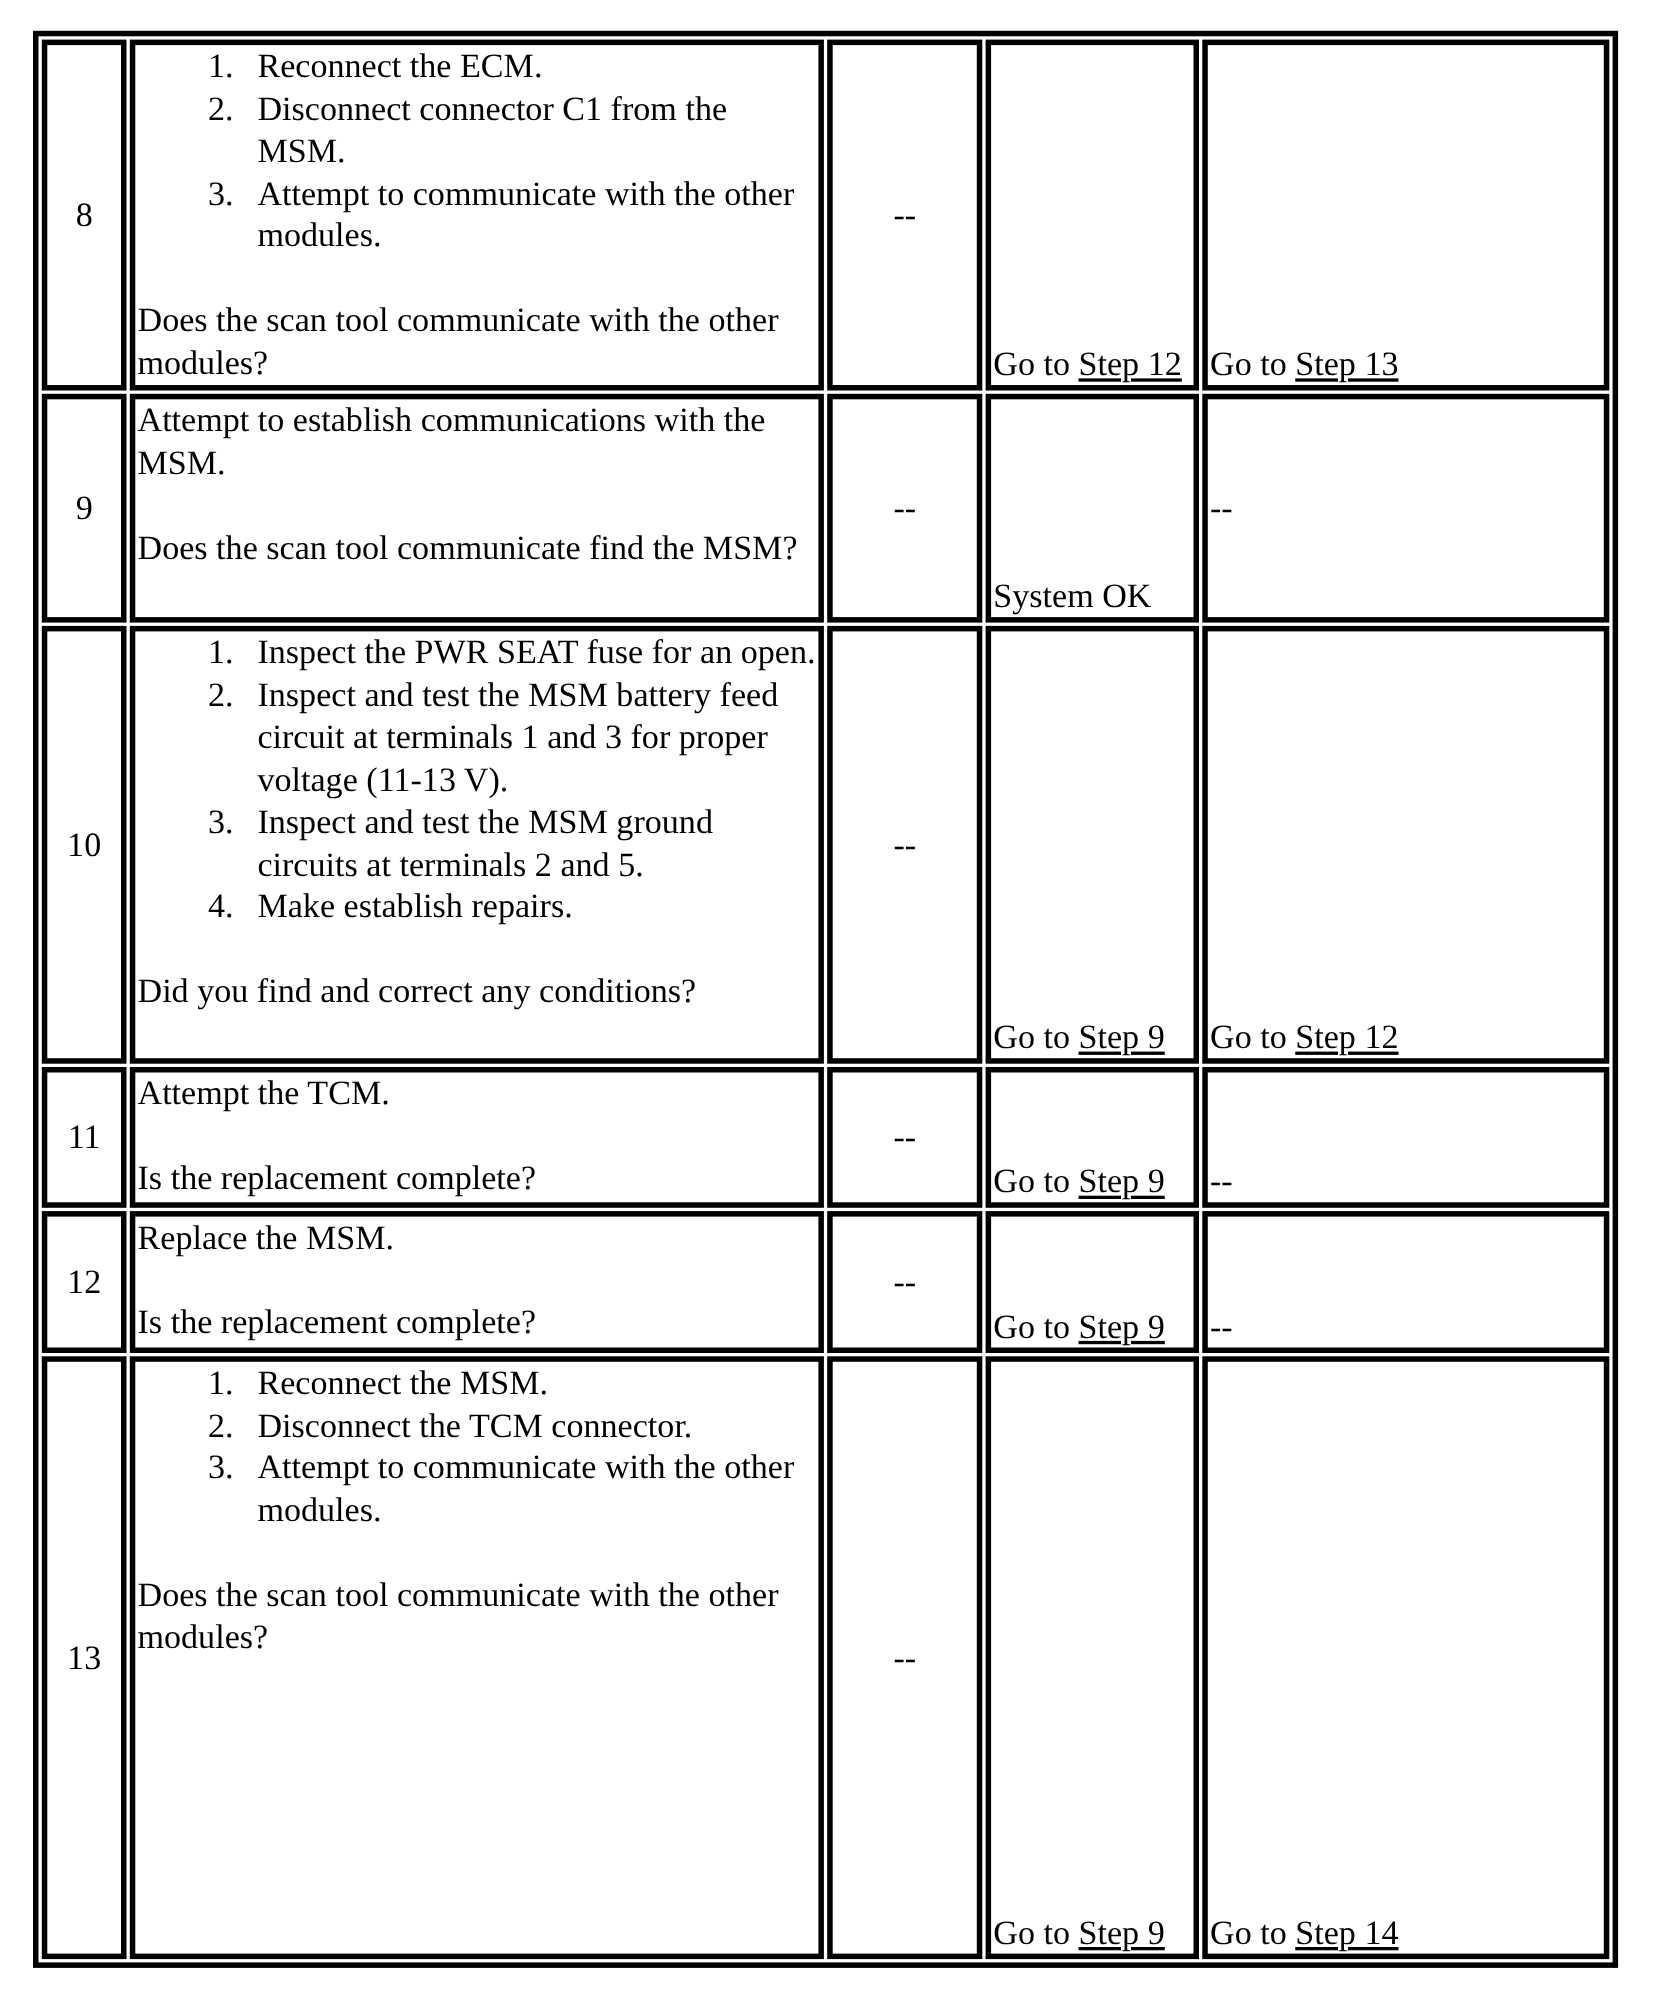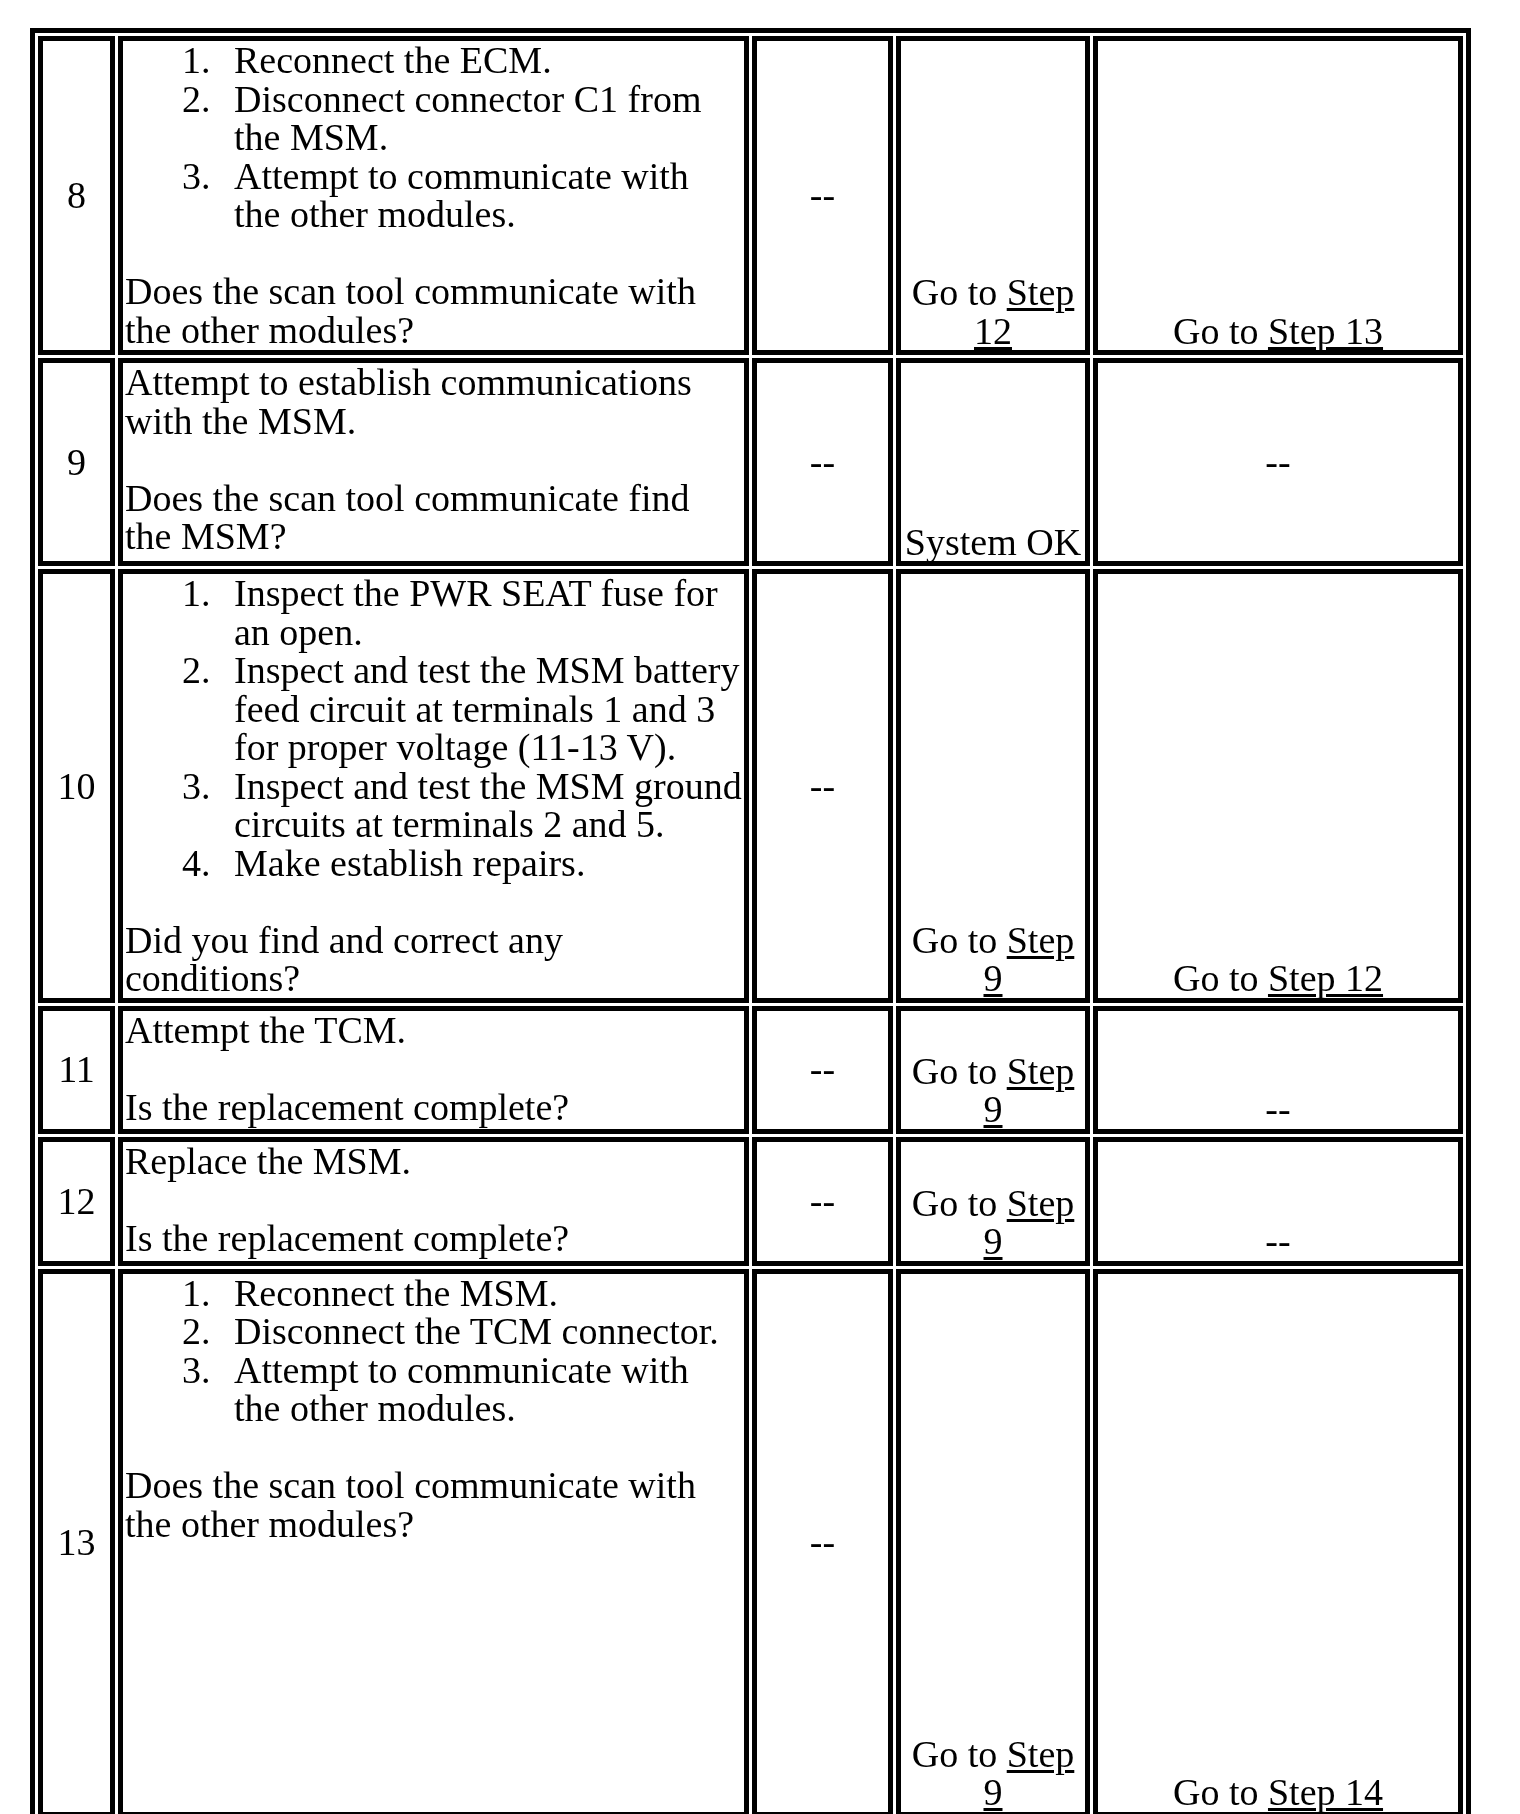--- a/index.html
+++ b/index.html
@@ -6,27 +6,27 @@
   body { width: 1520px; height: 1814px; position: relative; overflow: hidden;
          font-family: "Liberation Serif", "DejaVu Serif", serif; color: #000000; }
   table.diag {
     position: absolute; left: 30px; top: 28px;
     width: 1441px;
     border: 5px solid #000; border-collapse: separate; border-spacing: 3px;
     table-layout: fixed;
   }
   table.diag td {
     border: 5px solid #000; padding: 0 2px;
-    font-size: 38px; line-height: 38.5px;
+    font-size: 31px; line-height: 38.5px;
     vertical-align: bottom;
   }
   td.step { text-align: center; vertical-align: middle !important; }
   td.action { text-align: left; vertical-align: top !important; padding-left: 3px; }
   td.value { text-align: center; vertical-align: middle !important; }
-  td.yes, td.no { text-align: center; }
+  td.yes, td.no { }
   td.mid { vertical-align: middle !important; }
   ol { margin: 0; padding-left: 95px; }
   ol li { padding-left: 14px; }
   .gap { height: 38.5px; }
   a.link { color: #000; text-decoration: underline; text-underline-offset: 3px; }
 </style>
 </head>
 <body>
 
 <table class="diag">

